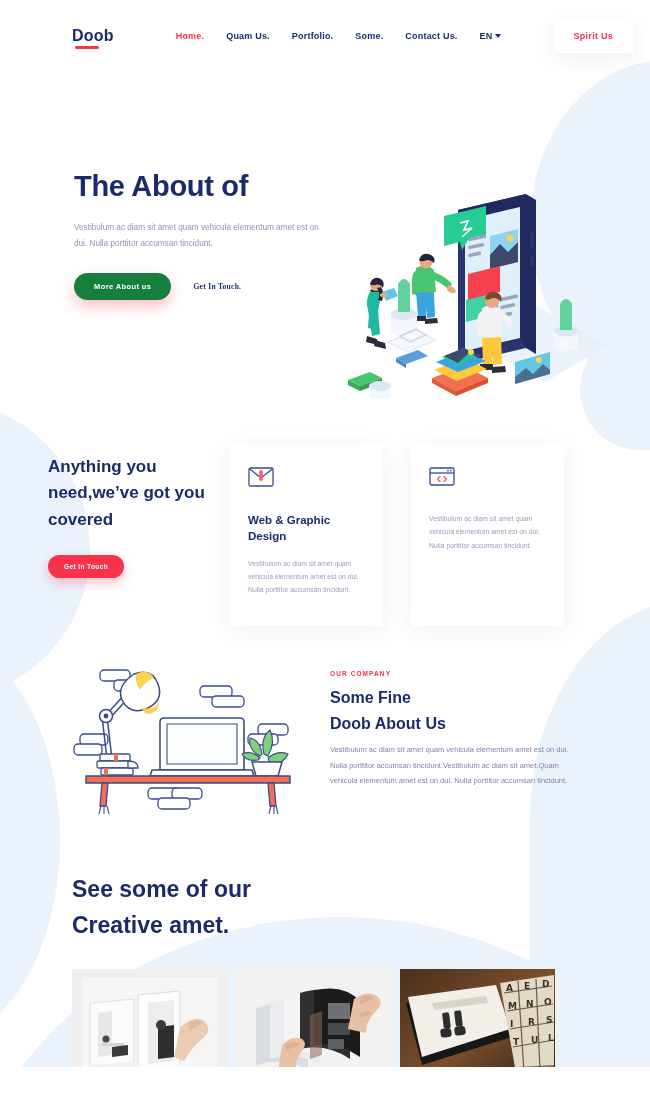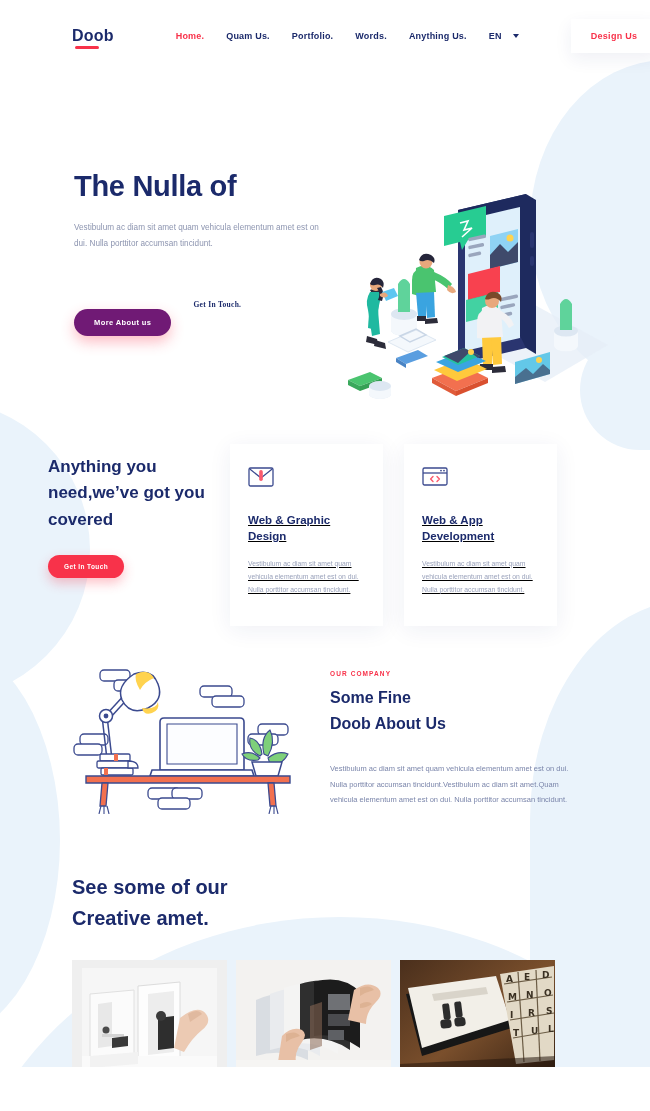--- a/index.html
+++ b/index.html
@@ -58,21 +58,21 @@
   .logo-underline {
     position:absolute; left:3px; bottom:-4px;
     width:24px; height:3px; background:#f8324a; border-radius:2px;
   }
   nav { display:flex; gap:22px; }
   .nav-link {
     font-size:9px; font-weight:bold; color:#1b2a6b;
     text-decoration:none; letter-spacing:.2px; white-space:nowrap;
   }
   .nav-link.active { color:#f8324a; }
-  .lang { display:flex; align-items:center; gap:11px; }
+  .lang { display:flex; align-items:center; gap:3px; }
   .caret {
     width:0; height:0; border-left:3px solid transparent;
     border-right:3px solid transparent; border-top:4px solid #1b2a6b;
   }
   .header-cta {
     margin-left:52px;
     padding:12px 20px;
     background:#fff;
     box-shadow:0 6px 18px rgba(27,42,107,.07);
     font-size:9px; font-weight:bold; color:#f8324a;
@@ -86,44 +86,43 @@
     font-size:29px; line-height:1.36; font-weight:bold;
     color:#1b2a6b; letter-spacing:-.3px;
   }
   .hero-sub {
     margin-top:14px; font-size:8.2px; line-height:1.85;
     color:#8d95b0; max-width:248px;
   }
   .hero-actions { margin-top:22px; display:flex; align-items:center; gap:22px; }
   .btn-primary {
     display:inline-block; padding:9px 20px; border-radius:20px;
-    background:#701a75; color:#fff; font-size:7.5px; font-weight:bold;
+    background:#15803d; color:#fff; font-size:7.5px; font-weight:bold;
     letter-spacing:.4px; text-decoration:none; border:none; cursor:pointer;
     box-shadow:0 6px 14px rgba(248,50,74,.32);
-    margin-top:36px;
   }
   .link-plain {
     font-size:7.5px; font-weight:bold; color:#1b2a6b;
     letter-spacing:.3px; text-decoration:none;font-family:Liberation Serif, serif;
   }
   .hero-art { position:absolute; right:10px; top:108px; width:300px; height:250px; }
 
   
   .services { position:relative; margin-top:42px; padding:0 48px; display:flex; }
   .services-left { width:178px; padding-top:10px; }
   .services-title {
     font-size:17px; line-height:1.55; font-weight:bold; color:#1b2a6b;
   }
   .btn-small {
     display:inline-block; margin-top:22px; padding:8px 16px; border-radius:16px;
     background:#f8324a; color:#fff; font-size:6.5px; font-weight:bold;
     letter-spacing:.4px; text-decoration:none; border:none; cursor:pointer;
     box-shadow:0 5px 12px rgba(248,50,74,.3);
   }
-  .cards { display:flex; gap:21px; margin-left:4px;text-decoration:underline; }
+  .cards { display:flex; gap:28px; margin-left:4px; }
   .card {
     width:153px; min-height:182px; background:#fff;
     box-shadow:0 4px 22px rgba(27,42,107,.07);
     padding:22px 18px 20px 18px;
   }
   .card-icon { width:26px; height:22px; margin-bottom:24px; }
   .card-title {
     font-size:11.5px; line-height:1.42; font-weight:bold; color:#1b2a6b;
     margin-bottom:12px;
   }
@@ -132,28 +131,28 @@
   
   .about { position:relative; margin-top:38px; padding:0 72px; display:flex; gap:26px; }
   .about-art { width:232px; height:150px; flex:none; }
   .about-copy { flex:1; padding-top:6px; }
   .eyebrow {
     font-size:6.5px; font-weight:bold; color:#f8324a;
     letter-spacing:1.1px; margin-bottom:8px;
   }
   .about-title {
     font-size:16px; line-height:1.6; font-weight:bold; color:#1b2a6b;
-    margin-bottom:25px;
+    margin-bottom:6px;
   }
   .about-text { font-size:7.5px; line-height:2.05; color:#7b86ab; }
 
   
   .work { position:relative; margin-top:58px; padding:0 72px; }
   .work-title {
-    font-size:20px; line-height:1.55; font-weight:bold; color:#1b2a6b;
+    font-size:23px; line-height:1.55; font-weight:bold; color:#1b2a6b;
     margin-bottom:26px;
   }
   .work-grid { display:flex; gap:9px; }
   .work-item {
     width:155px; height:128px; overflow:hidden;
     background:#f3f3f3; position:relative;
   }
   .work-item svg { display:block; width:100%; height:100%; }
 </style>
 </head>
@@ -173,35 +172,35 @@
     <header>
       <div class="logo">
         <span>Doob</span>
         <span class="logo-underline"></span>
       </div>
 
       <nav>
         <a class="nav-link active" href="#">Home.</a>
         <a class="nav-link" href="#">Quam Us.</a>
         <a class="nav-link" href="#">Portfolio.</a>
-        <a class="nav-link" href="#">Words.</a>
-        <a class="nav-link" href="#">Anything Us.</a>
+        <a class="nav-link" href="#">Some.</a>
+        <a class="nav-link" href="#">Contact Us.</a>
         <div class="lang">
           <span class="nav-link">EN</span>
           <span class="caret"></span>
         </div>
       </nav>
 
-      <div class="header-cta">Design Us</div>
+      <div class="header-cta">Spirit Us</div>
     </header>
 
     <section class="hero">
       <div class="hero-copy">
         <h1 class="hero-title">
-          <span>The Nulla of</span><br>
+          <span>The About of</span><br>
         </h1>
         <p class="hero-sub">Vestibulum ac diam sit amet quam vehicula elementum amet est on dui. Nulla porttitor accumsan tincidunt.</p>
         <div class="hero-actions">
           <a class="btn-primary" href="#">More About us</a>
           <a class="link-plain" href="#">Get In Touch.</a>
         </div>
       </div>
 
       <div class="hero-art">
         <svg viewBox="0 0 300 250" xmlns="http://www.w3.org/2000/svg">
@@ -326,21 +325,20 @@
           <div class="card-icon">
             <svg viewBox="0 0 26 22" xmlns="http://www.w3.org/2000/svg">
               <rect x="1" y="2" width="24" height="17" rx="1.5" fill="#fff" stroke="#3b4a8f" stroke-width="1.3"></rect>
               <path d="M1 7 L25 7" stroke="#3b4a8f" stroke-width="1.3"></path>
               <circle cx="19" cy="4.6" r="0.9" fill="#3b4a8f"></circle>
               <circle cx="22" cy="4.6" r="0.9" fill="#3b4a8f"></circle>
               <path d="M11 10.5 L8.6 13 L11 15.5" fill="none" stroke="#fb5b6e" stroke-width="1.4" stroke-linecap="round" stroke-linejoin="round"></path>
               <path d="M15 10.5 L17.4 13 L15 15.5" fill="none" stroke="#fb5b6e" stroke-width="1.4" stroke-linecap="round" stroke-linejoin="round"></path>
             </svg>
           </div>
-          <h3 class="card-title">Web &amp; App Development</h3>
           <p class="card-text">Vestibulum ac diam sit amet quam vehicula elementum amet est on dui. Nulla porttitor accumsan tincidunt.</p>
         </div>
 
       </div>
     </section>
 
     <section class="about">
       <div class="about-art">
         <svg viewBox="0 0 232 150" xmlns="http://www.w3.org/2000/svg">
           <g stroke="#3b4a8f" stroke-width="1.3" fill="#fff">

